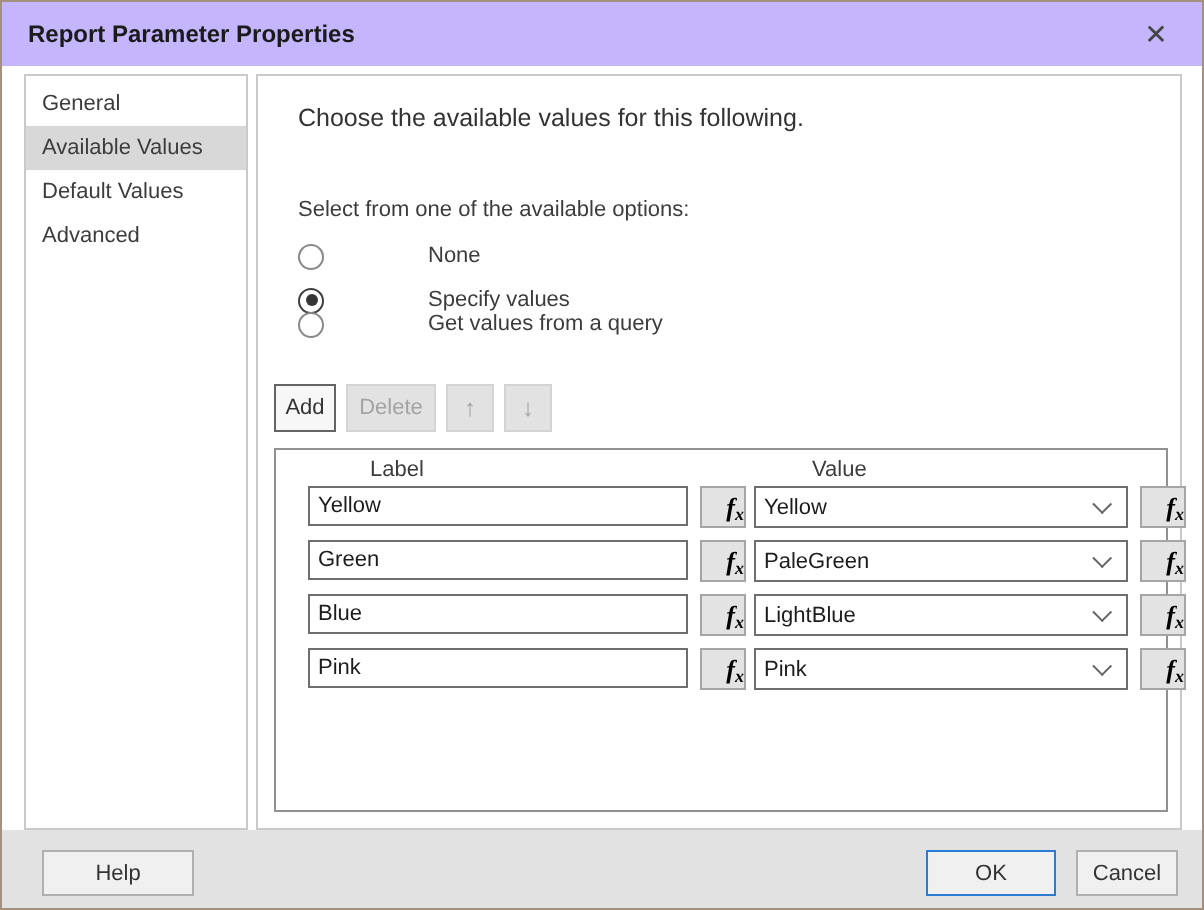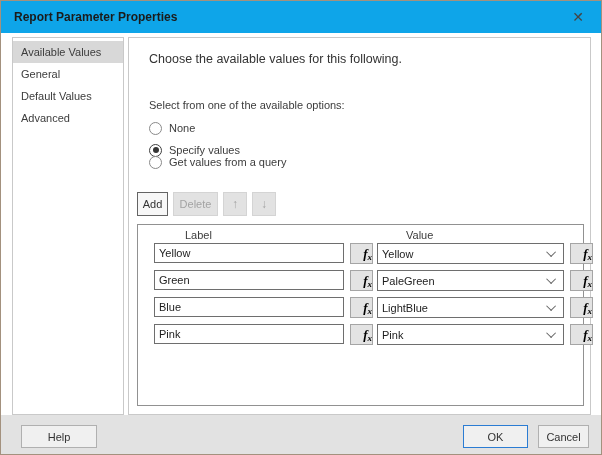--- a/index.html
+++ b/index.html
@@ -1,39 +1,39 @@
 <!DOCTYPE html>
 <html><head>
 <meta charset="utf-8">
 <style>
   * { box-sizing: border-box; margin: 0; padding: 0; }
   html, body { width: 602px; height: 455px; }
   body { font-family: "Liberation Sans", sans-serif; background: #fff; position: relative; }
   .dialog { position: absolute; inset: 0; background: #fff; border: 1px solid #a3917e; overflow: hidden; }
 
   
-  .titlebar { position: absolute; left: 0; top: 0; width: 600px; height: 32px; background: #0ea5e9; }
+  .titlebar { position: absolute; left: 0; top: 0; width: 600px; height: 32px; background: #c4b5fd; }
   .title { position: absolute; left: 13px; top: 9px; font-size: 12px; font-weight: bold; color: #1b1b1b; }
   .close-btn { position: absolute; right: 13px; top: 6px; width: 20px; height: 20px; font-size: 14px;
                color: #444; text-align: center; line-height: 20px; cursor: default; background: transparent; border: none; }
 
   
   .sidebar { position: absolute; left: 11px; top: 36px; width: 112px; height: 378px;
              background: #fff; border: 1px solid #c9c9c9; }
   .side-item { height: 22px; line-height: 22px; padding-left: 8px; font-size: 11px; color: #3c3c3c; cursor: default; }
   .side-item:first-child { margin-top: 3px; }
   .side-item.selected { background: #d8d8d8; }
 
   
   .main { position: absolute; left: 127px; top: 36px; width: 463px; height: 378px;
           background: #fff; border: 1px solid #c9c9c9; }
   .heading { position: absolute; left: 20px; top: 14px; font-size: 12.5px; color: #333; }
   .opts-label { position: absolute; left: 20px; top: 61px; font-size: 11px; color: #3c3c3c; }
 
-  .radio-row { position: absolute; left: 20px; height: 16px; display: flex; align-items: center; }
+  .radio-row { position: absolute; left: 20px; height: 16px; display: flex; align-items: center; gap: 45px; }
   .radio { width: 13px; height: 13px; border: 1px solid #8a8a8a; border-radius: 50%; background: #fff;
            display: inline-flex; align-items: center; justify-content: center; }
   .radio.checked { border-color: #3f3f3f; }
   .radio.checked::after { content: ""; width: 6px; height: 6px; border-radius: 50%; background: #353535; }
   .radio-label { font-size: 11px; color: #3c3c3c; margin-left: 7px; }
 
   
   .tbtn { position: absolute; top: 154px; height: 24px; font-size: 11px; text-align: center; cursor: default; }
   .btn-add { left: 8px; width: 31px; background: #f7f7f7; border: 1px solid #646464; color: #333; }
   .btn-disabled { background: #e2e2e2; border: 1px solid #d4d4d4; color: #a3a3a3; }
@@ -75,22 +75,22 @@
 <body>
 
 <div class="dialog">
 
   <div class="titlebar">
     <span class="title">Report Parameter Properties</span>
     <button class="close-btn">✕</button>
   </div>
 
   <div class="sidebar">
+    <div class="side-item">General</div>
     <div class="side-item selected">Available Values</div>
-    <div class="side-item">General</div>
     <div class="side-item">Default Values</div>
     <div class="side-item">Advanced</div>
   </div>
 
   <div class="main">
     <div class="heading">Choose the available values for this following.</div>
     <div class="opts-label">Select from one of the available options:</div>
 
     <div class="radio-row" style="top: 82px;">
       <span class="radio"></span>

